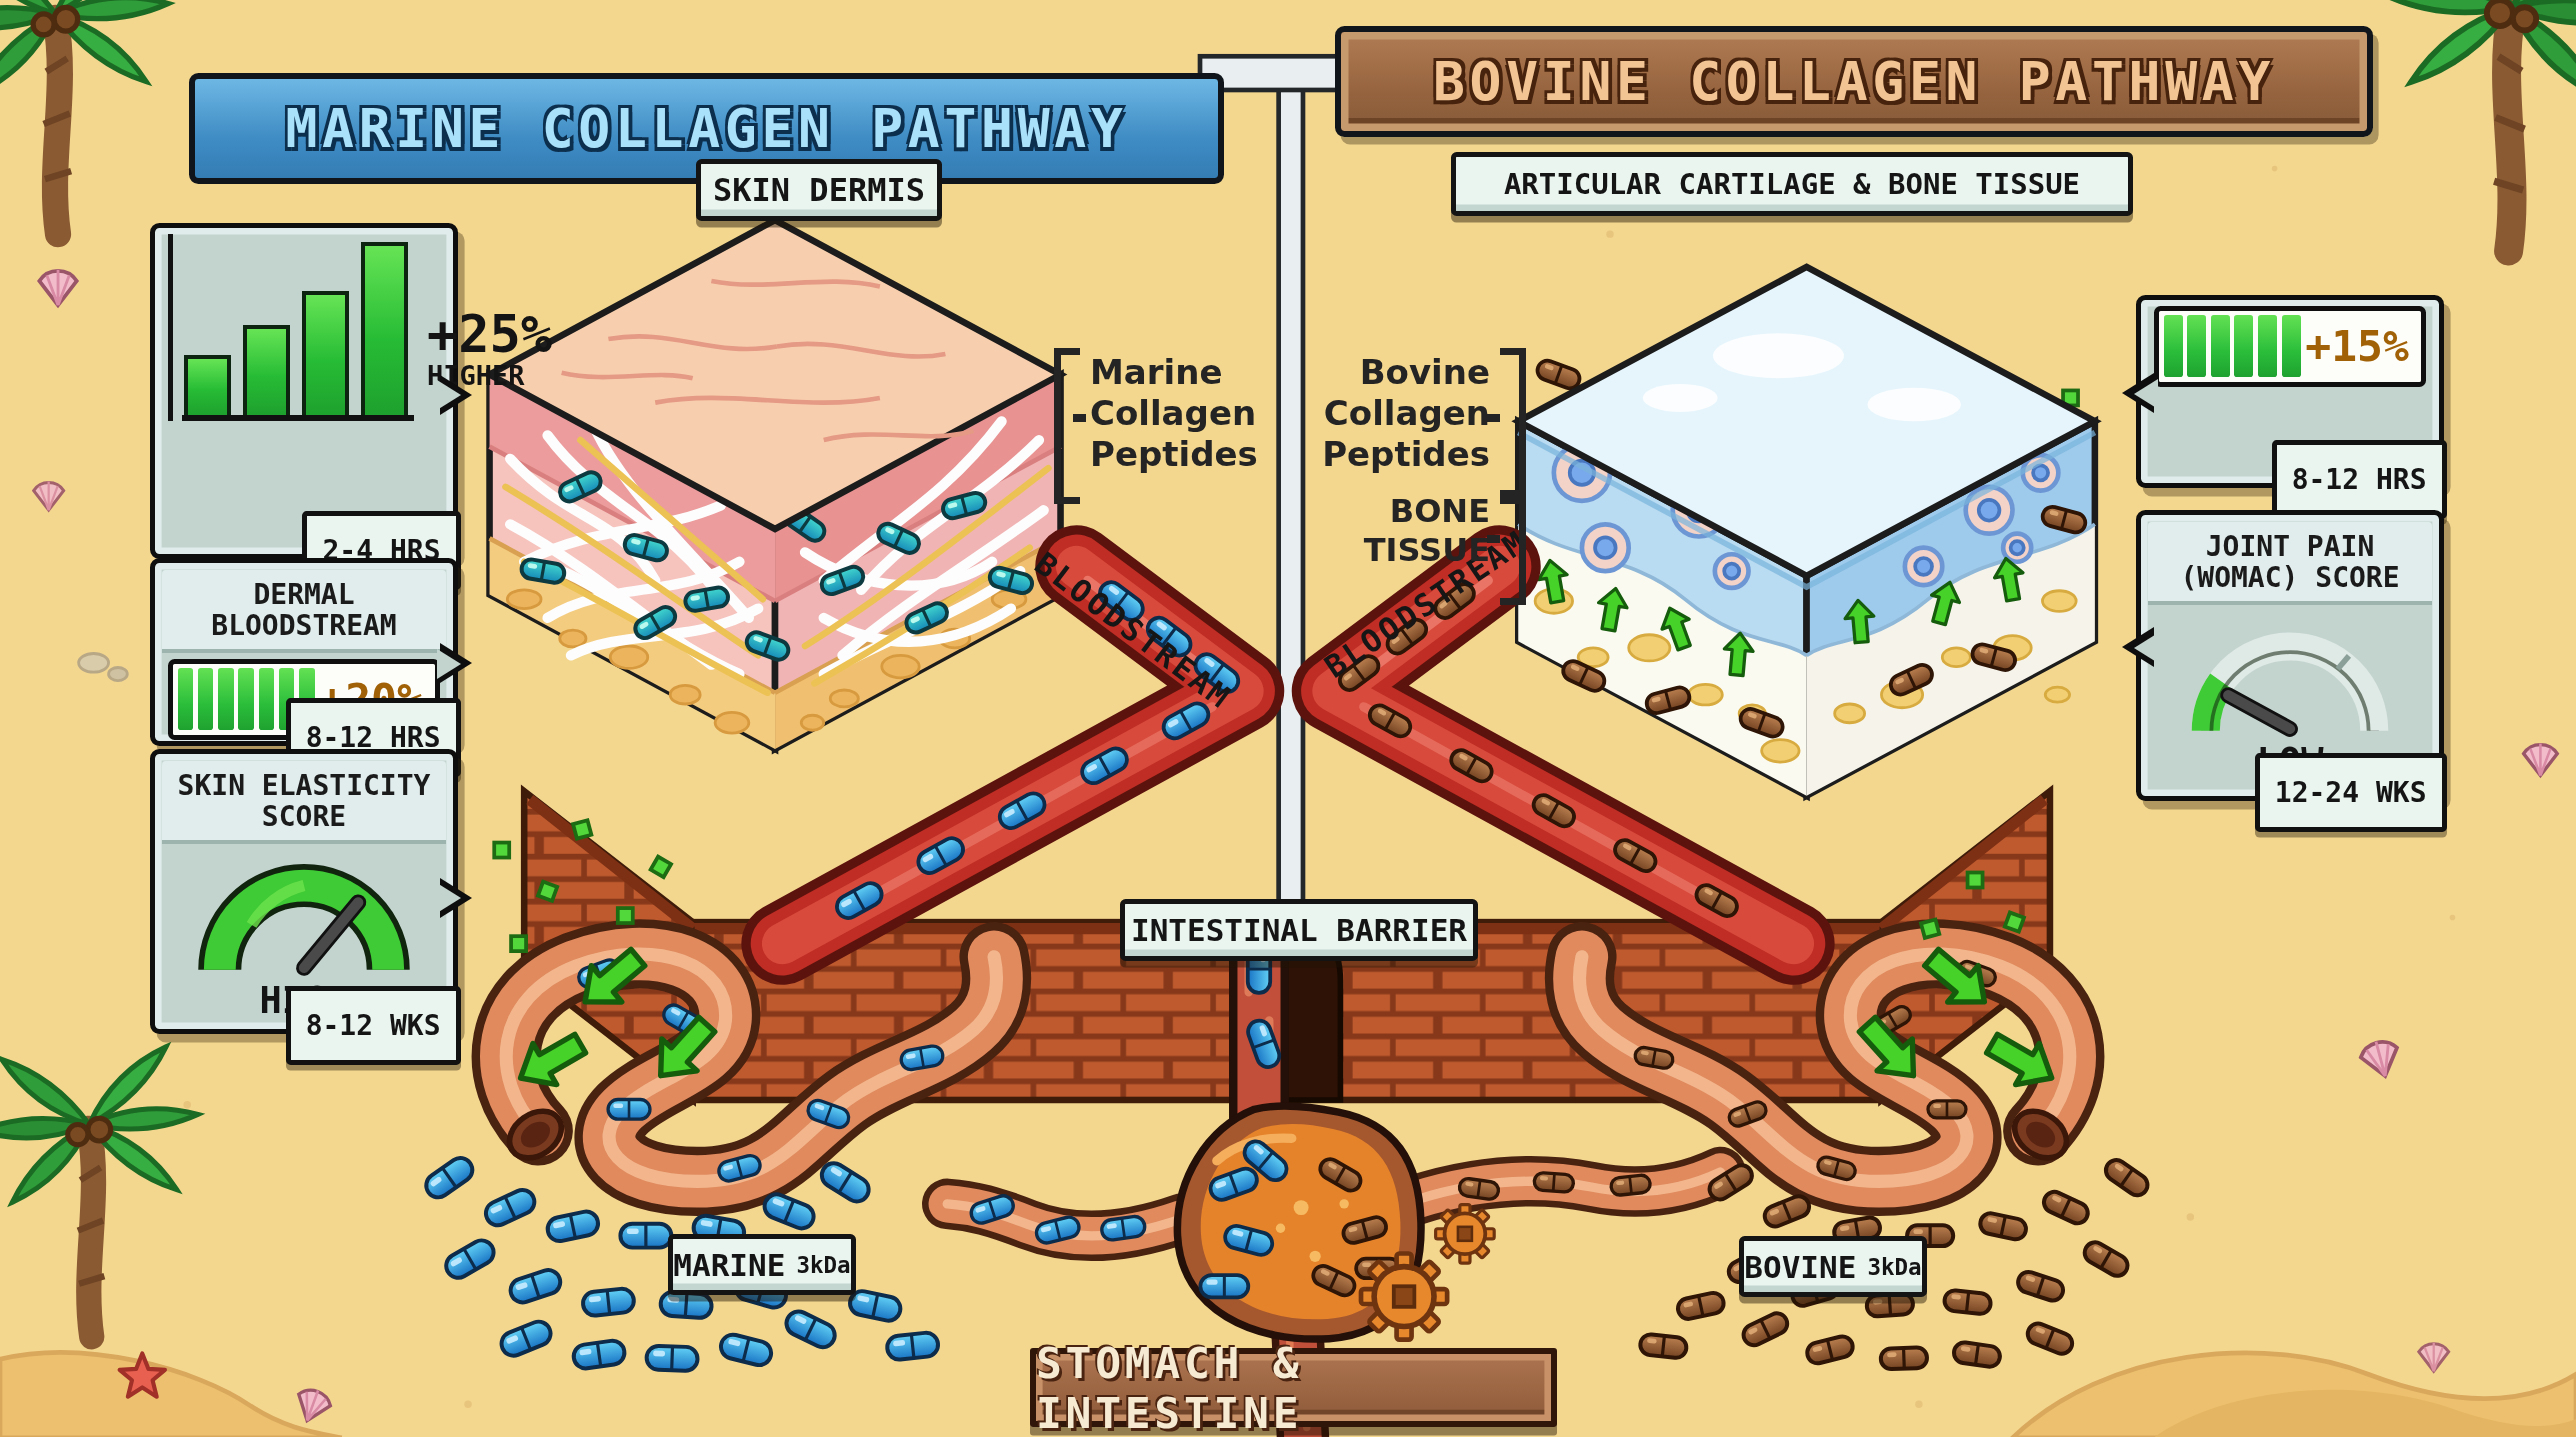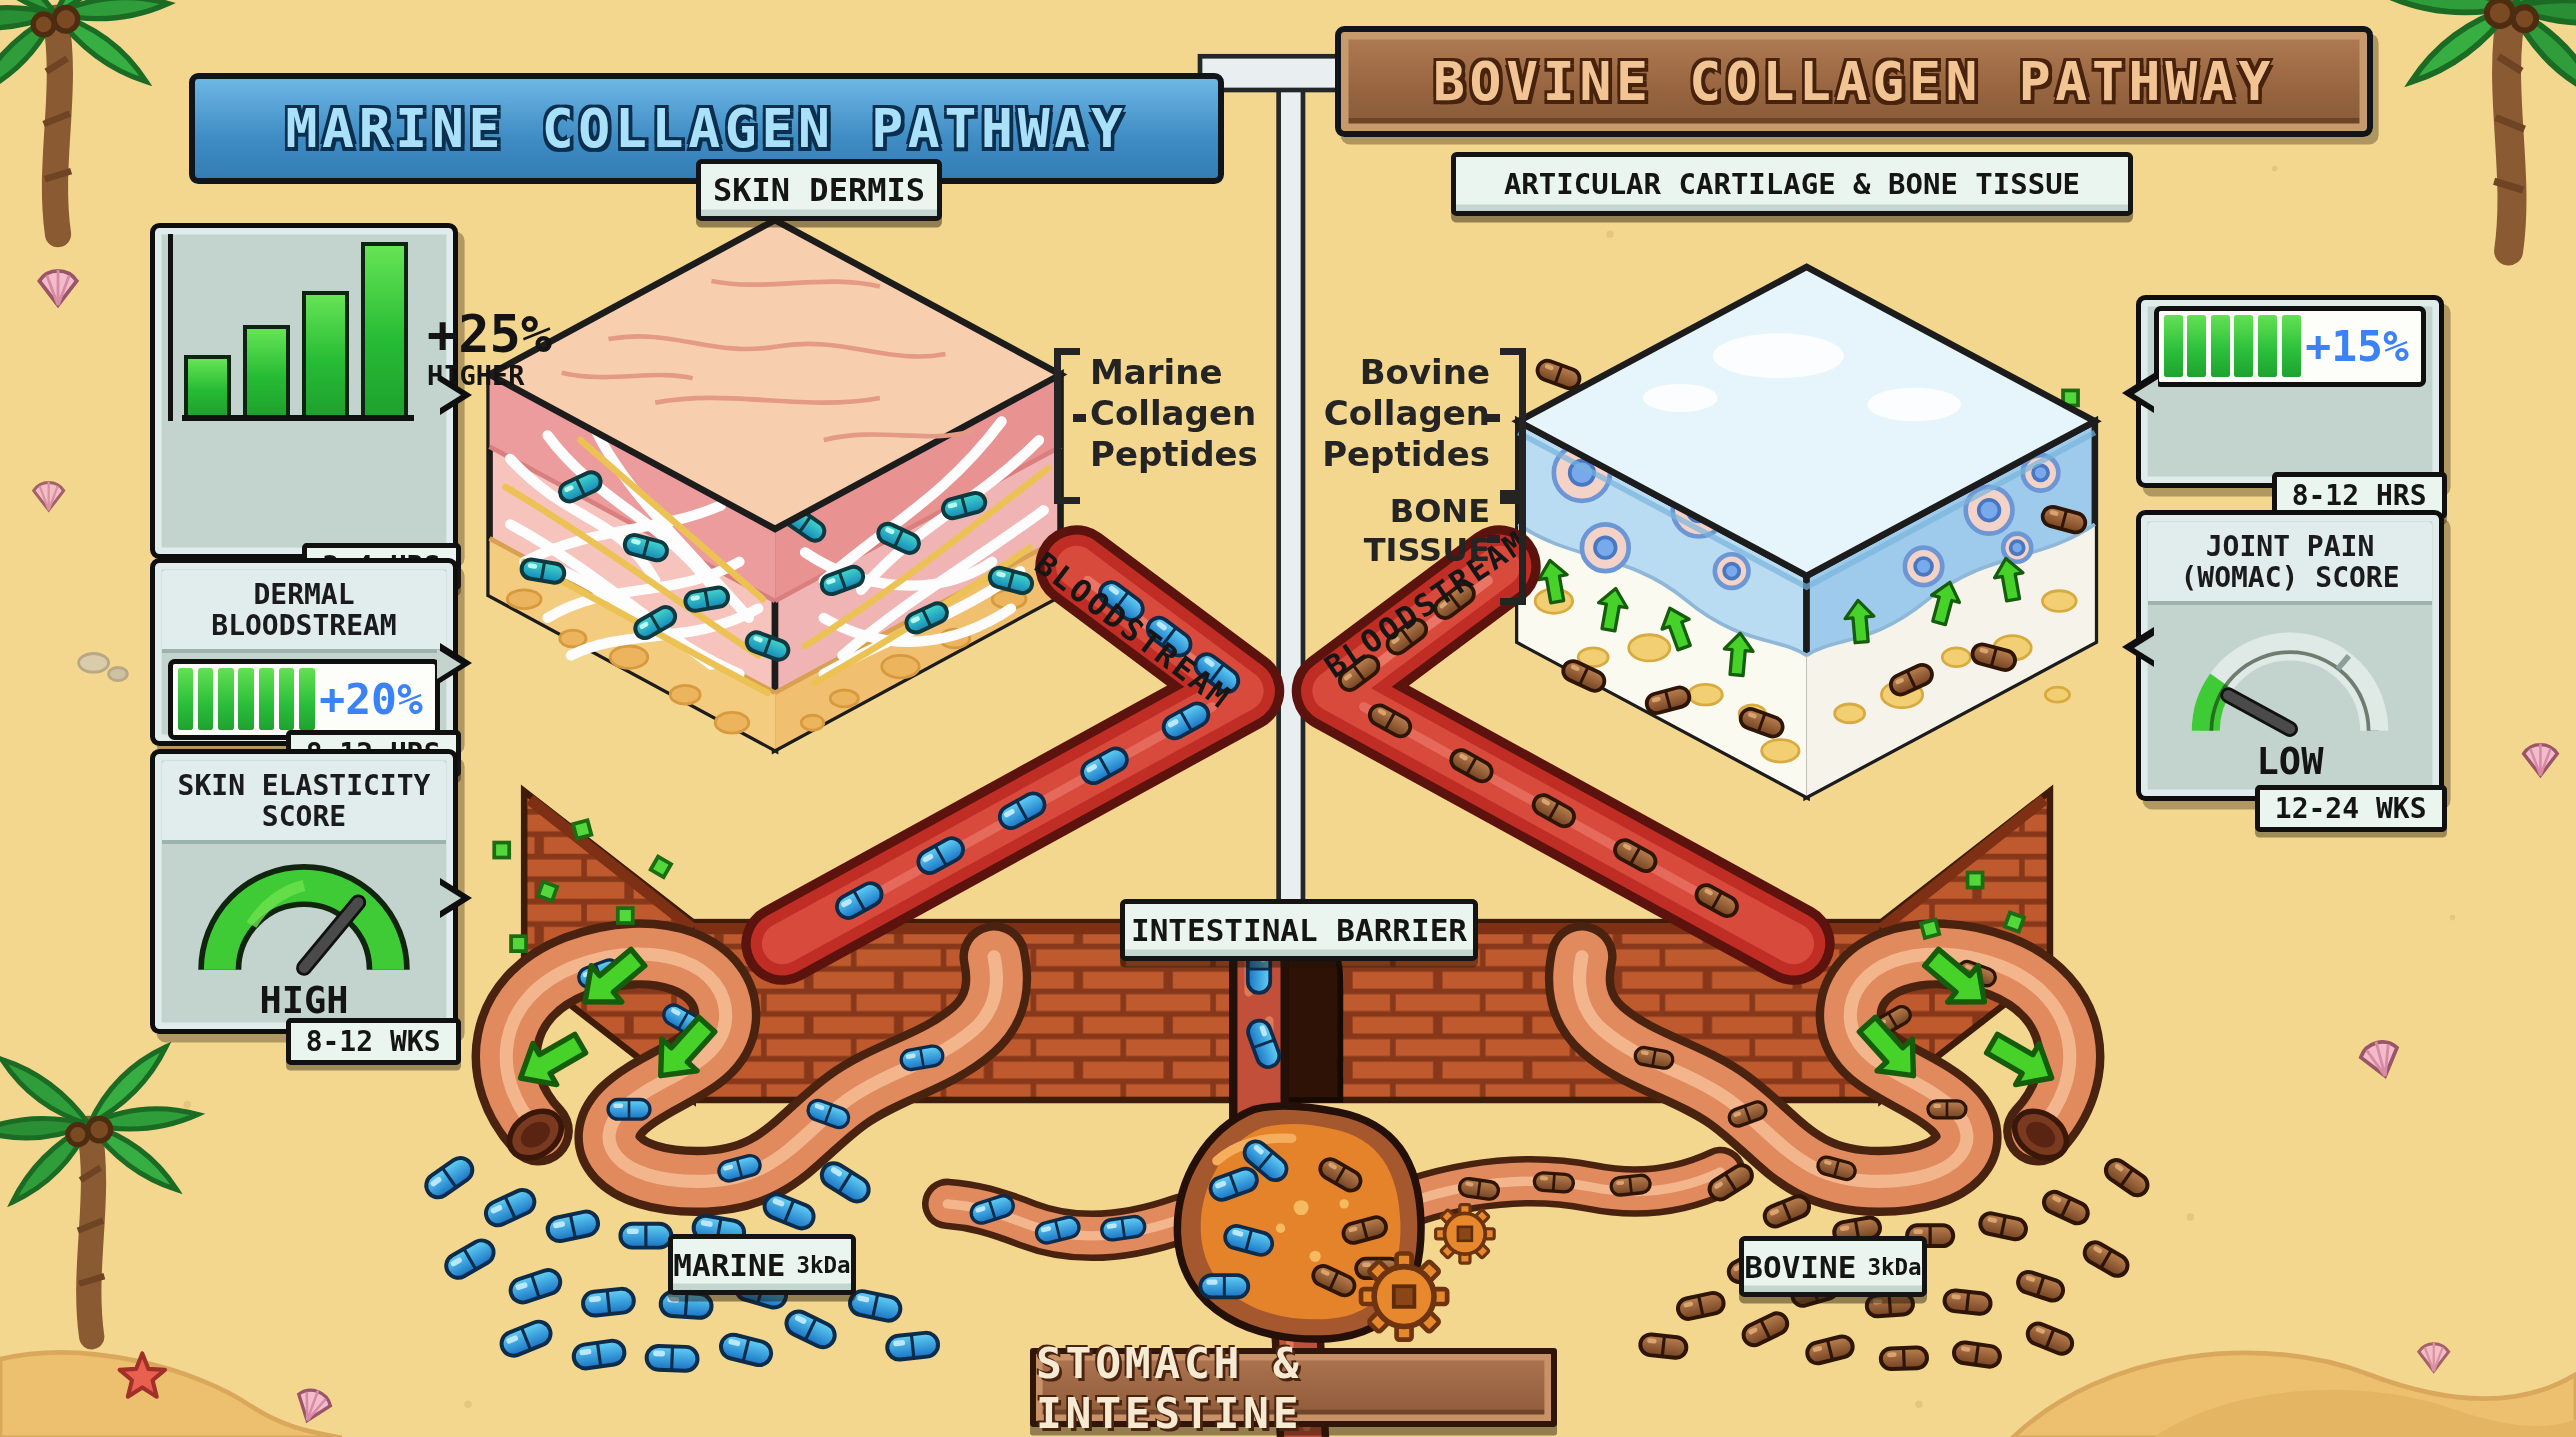--- a/index.html
+++ b/index.html
@@ -36,21 +36,21 @@
 
   
   .panel{position:absolute;z-index:6;background:#c3d4cf;border:5.6px solid #0e0e0e;border-radius:9.4px;
          box-shadow:6.6px 8.4px 0 rgba(50,35,8,.35), inset 0 0 0 6.6px #dfeceb;}
   .panel .phdr{background:#e0edec;border-bottom:4.7px solid #9db3ad;border-radius:3.7px 3.7px 0 0;
          margin:6.6px 6.6px 0 6.6px;padding:9.4px 5.6px 7.5px 5.6px;text-align:center;
          font-family:"DejaVu Sans Mono","Liberation Mono",monospace;font-weight:bold;
          font-size:28px;line-height:1.12;color:#1b1b1b;}
   .panel .pbody{position:relative;margin:5.6px 13px;}
   .badge{position:absolute;right:-7.5px;bottom:-36px;background:#eaf5f0;border:5.6px solid #111;
-         border-radius:4.7px;padding:2px 15px;font-family:"DejaVu Sans Mono","Liberation Mono",monospace;
+         border-radius:4.7px;padding:18px 15px;font-family:"DejaVu Sans Mono","Liberation Mono",monospace;
          font-weight:bold;font-size:28px;color:#151515;box-shadow:0 5.6px 0 rgba(30,20,5,.4);white-space:nowrap;}
   .panel.point-right::after{content:'';position:absolute;right:-39px;top:45%;border:20.6px solid transparent;
          border-left:32px solid #0e0e0e;}
   .panel.point-right::before{content:'';position:absolute;right:-22.5px;top:calc(45% + 5.6px);z-index:1;
          border:15px solid transparent;border-left:24px solid #c3d4cf;}
   .panel.point-left::after{content:'';position:absolute;left:-39px;top:40%;border:20.6px solid transparent;
          border-right:32px solid #0e0e0e;}
   .panel.point-left::before{content:'';position:absolute;left:-22.5px;top:calc(40% + 5.6px);z-index:1;
          border:15px solid transparent;border-right:24px solid #c3d4cf;}
 
@@ -67,21 +67,21 @@
         font-family:"DejaVu Sans Mono","Liberation Mono",monospace;font-weight:bold;color:#141414;}
   .valblock .big{font-size:52px;line-height:1;}
   .valblock .note{font-size:27px;line-height:1.2;}
 
   
   .pbar{display:flex;align-items:center;height:62px;background:#fdfdfa;border:5.6px solid #0f0f0f;
         border-radius:6.6px;padding:4.7px;gap:4.7px;}
   .pbar i{display:block;height:100%;width:31px;border-radius:2.8px;
         background:linear-gradient(#63e153,#2abd3a 60%,#1fa230);}
   .pbar .pv{margin-left:auto;padding-right:7.5px;font-family:"DejaVu Sans Mono","Liberation Mono",monospace;
-        font-weight:bold;font-size:43px;color:#3b82f6;}
+        font-weight:bold;font-size:43px;color:#a16207;}
 
   
   .gwrap{text-align:center;}
   .glabel{font-family:"DejaVu Sans Mono","Liberation Mono",monospace;font-weight:bold;font-size:37px;color:#141414;margin-top:-5.6px;}
 
   
   .ann{position:absolute;z-index:6;font-weight:bold;font-size:34px;line-height:41px;color:#242424;}
   .ann.right{text-align:right;}
   .bracket{position:absolute;z-index:6;width:19px;}
   .bracket.open-right{border-left:7.5px solid #242424;border-top:7.5px solid #242424;border-bottom:7.5px solid #242424;}

